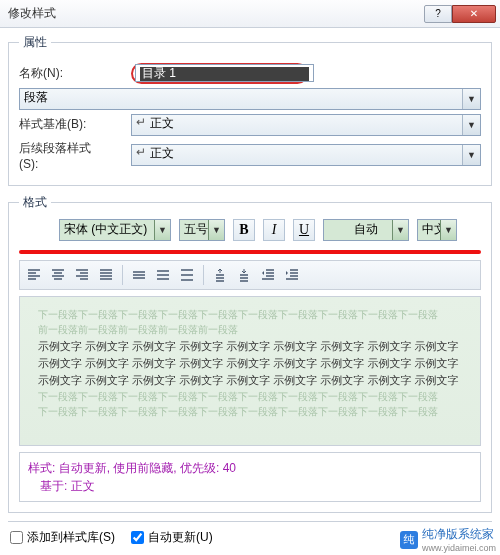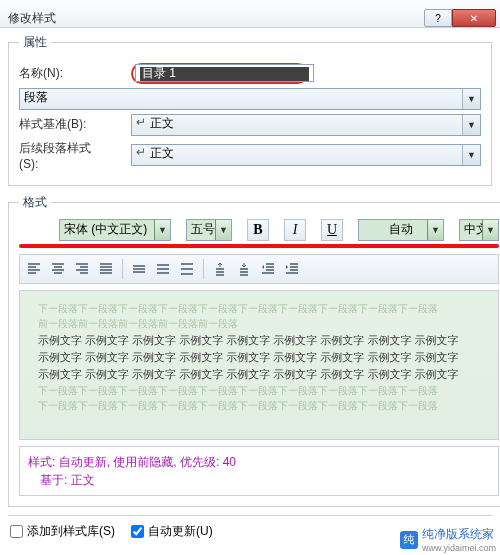--- a/index.html
+++ b/index.html
@@ -1,17 +1,17 @@
 <!DOCTYPE html>
 <html><head>
 <meta charset="utf-8">
 <style>
   * { box-sizing: border-box; margin: 0; padding: 0; }
   body { font-family: "Microsoft YaHei", SimSun, sans-serif; font-size: 12px; background: #fff; width: 500px; height: 555px; overflow: hidden; position: relative; }
-  .titlebar { height: 28px; background: linear-gradient(#fdfdfe, #eef1f6); border-bottom: 1px solid #c9d0da; display: flex; align-items: flex-end; padding: 0 4px 0 8px; }
+  .titlebar { height: 28px; background: linear-gradient(#fdfdfe, #eef1f6); border-bottom: 1px solid #c9d0da; display: flex; align-items: center; padding: 0 4px 0 8px; }
   .titlebar-text { flex: 1; color: #333; }
   .titlebar-btns { display: flex; gap: 0; }
   .tb-btn { width: 28px; height: 18px; border: 1px solid #9aa4b3; background: linear-gradient(#f6f8fb,#dfe6ef); display: flex; align-items: center; justify-content: center; font-size: 10px; cursor: pointer; }
   .tb-btn.help { background: linear-gradient(#f6f8fb,#dfe6ef); border-radius: 2px 0 0 2px; }
   .tb-btn.close { background: linear-gradient(#e77a72,#c14238); color: #fff; border-color: #8b2e27; border-radius: 0 2px 2px 0; width: 44px; }
 
   .dialog-body { padding: 6px 8px 4px; }
   fieldset.grp { border: 1px solid #c9d0da; padding: 8px 10px 10px; margin-bottom: 8px; position: relative; }
   fieldset.grp > legend { padding: 0 4px; color: #2a3a52; }
 
@@ -22,21 +22,21 @@
   .input-name input { border: none; outline: none; width: 100%; background: #3a8ee6; background: #2f74c0; color: #fff; padding: 0 2px; font-size: 12px; }
   .input-name input { background: #404040; }
   .name-highlight { border: 2px solid #d72f2f; border-radius: 50%/100%; padding: 1px 2px; display:inline-block; border-radius: 12px; }
 
   .select-like { flex: 1; height: 22px; border: 1px solid #8ea3bd; background: linear-gradient(#f3f7fa,#e4ecf3); display: flex; padding: 0 4px; position: relative; cursor: pointer; }
   .select-like .sel-arrow { position: absolute; right: 0; top: 0; width: 18px; height: 100%; border-left: 1px solid #a9b8c9; background: linear-gradient(#f3f7fa,#d6e1ea); display: flex; align-items: center; justify-content: center; font-size: 9px; color: #333; }
   .select-with-para { }
   .para-mark { font-family: "Segoe UI Symbol", sans-serif; margin-right: 4px; color:#555; }
 
   
-  .fmt-toolbar { display:flex; align-items:center; gap:15px; margin-bottom:3px;padding-left:40px; }
+  .fmt-toolbar { display:flex; align-items:center; gap:8px; margin-bottom:9px;padding-left:40px; }
   .fmt-sel { height:22px; border:1px solid #8ea3bd; background:#d5e8d5; display:flex; align-items:center; padding:0 4px; position:relative; cursor:pointer; }
   .fmt-sel .sel-arrow { position:absolute; right:0; top:0; width:16px; height:100%; border-left:1px solid #6f8f6f; background:linear-gradient(#e5f1e5,#bcd8bc); display:flex; align-items:center; justify-content:center; font-size:9px; color:#333; }
   .fmt-sel.font { width:112px; }
   .fmt-sel.size { width:46px; }
   .fmt-sel.color { width:86px; text-align:center; justify-content:center; }
   .fmt-sel.script { width:40px; }
   .fmt-btn { width:22px; height:22px; border:1px solid #b5c4d5; background:linear-gradient(#f6f9fc,#e3ebf2); display:flex; align-items:center; justify-content:center; cursor:pointer; font-family: "Times New Roman", serif; font-size:14px; }
   .fmt-btn.u { text-decoration: underline; }
   .fmt-btn.i { font-style: italic; }
   .fmt-btn.b { font-weight: bold; }

